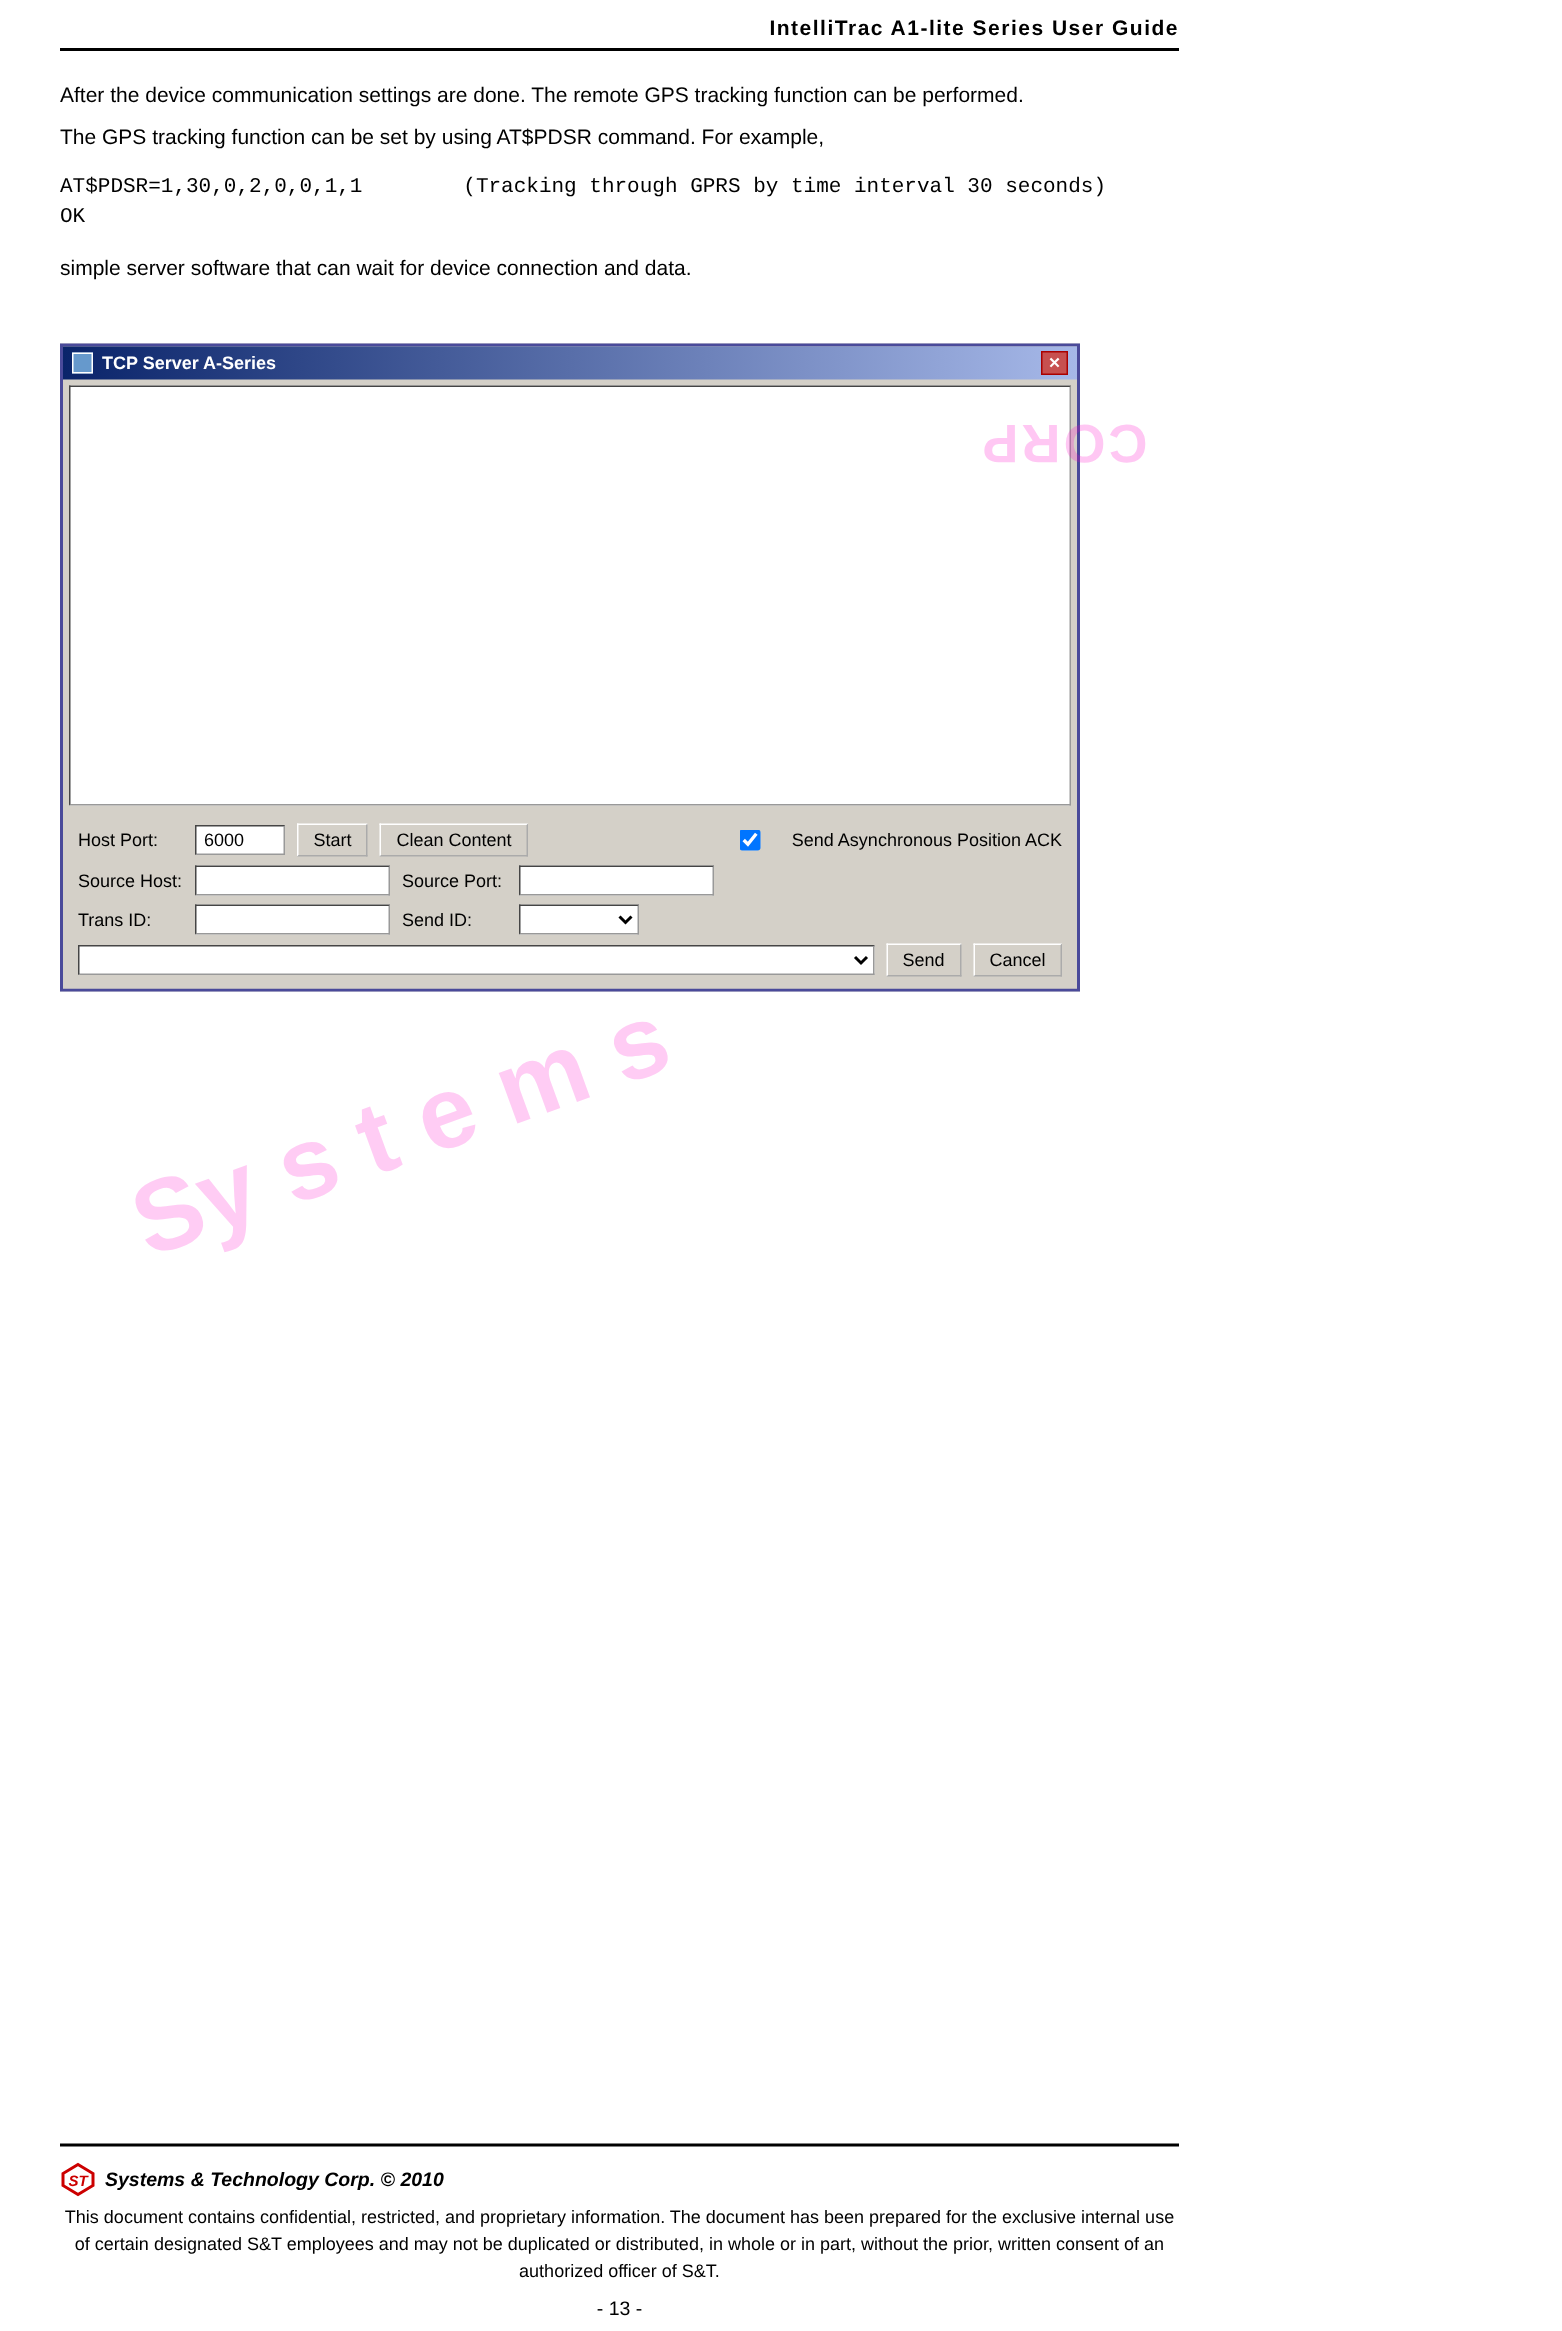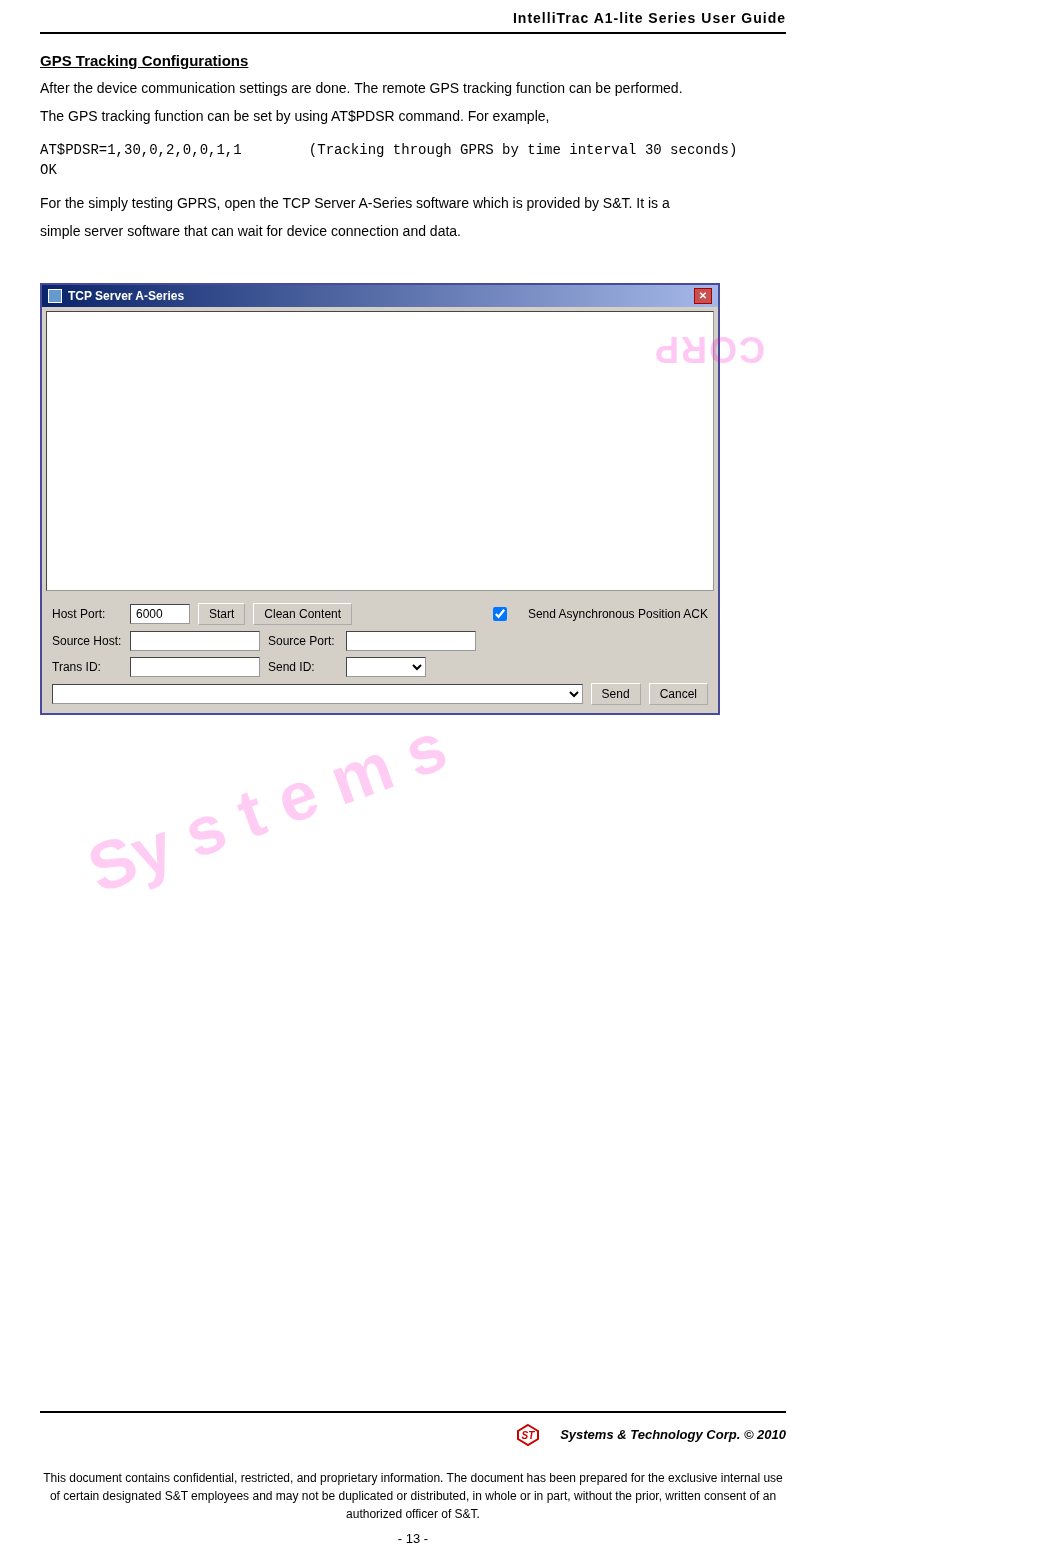--- a/index.html
+++ b/index.html
@@ -226,23 +226,22 @@
     .footer {
       border-top: 2px solid #000;
       padding: 10px 0 6px 0;
       font-size: 12px;
       line-height: 1.5;
     }
 
     .footer-logo-row {
       display: flex;
       align-items: center;
-      gap: 20px;
-      margin-bottom: 22px;
-      justify-content: flex-end;
+      gap: 6px;
+      margin-bottom: 4px;
     }
 
     .footer-logo {
       display: inline-flex;
       align-items: center;
       justify-content: center;
     }
 
     .footer-logo svg {
       width: 24px;
@@ -268,33 +267,31 @@
 </head>
 <body>
 
 <div class="page-container">
 
   <div class="header">
     <span>IntelliTrac  A1-lite  Series  User  Guide</span>
   </div>
 
   <div class="section-content">
-    <div class="section-title">GPS Tracking Configurations</div>
 
     <p class="body-text">After the device communication settings are done. The remote GPS tracking function can be performed.</p>
     <p class="body-text">The GPS tracking function can be set by using AT$PDSR command. For example,</p>
 
     <div class="code-block">
       <span>AT$PDSR=1,30,0,2,0,0,1,1</span>
       &nbsp;&nbsp;&nbsp;&nbsp;&nbsp;&nbsp;
       <span>(Tracking through GPRS by time interval 30 seconds)</span>
     </div>
     <div class="ok-text">OK</div>
 
-    <p class="body-text">For the simply testing GPRS, open the TCP Server A-Series software which is provided by S&amp;T. It is a</p>
     <p class="body-text">simple server software that can wait for device connection and data.</p>
   </div>
 
   <div class="screenshot-wrapper">
 
     <div class="watermark-corner" style="color:rgba(255,0,200,0.22); font-size:36px; font-weight:bold; position:absolute; right:-10px; top:10px; transform:rotate(90deg); letter-spacing:2px;">CORP</div>
 
     <div class="tcp-window">
 
       <div class="tcp-titlebar">

